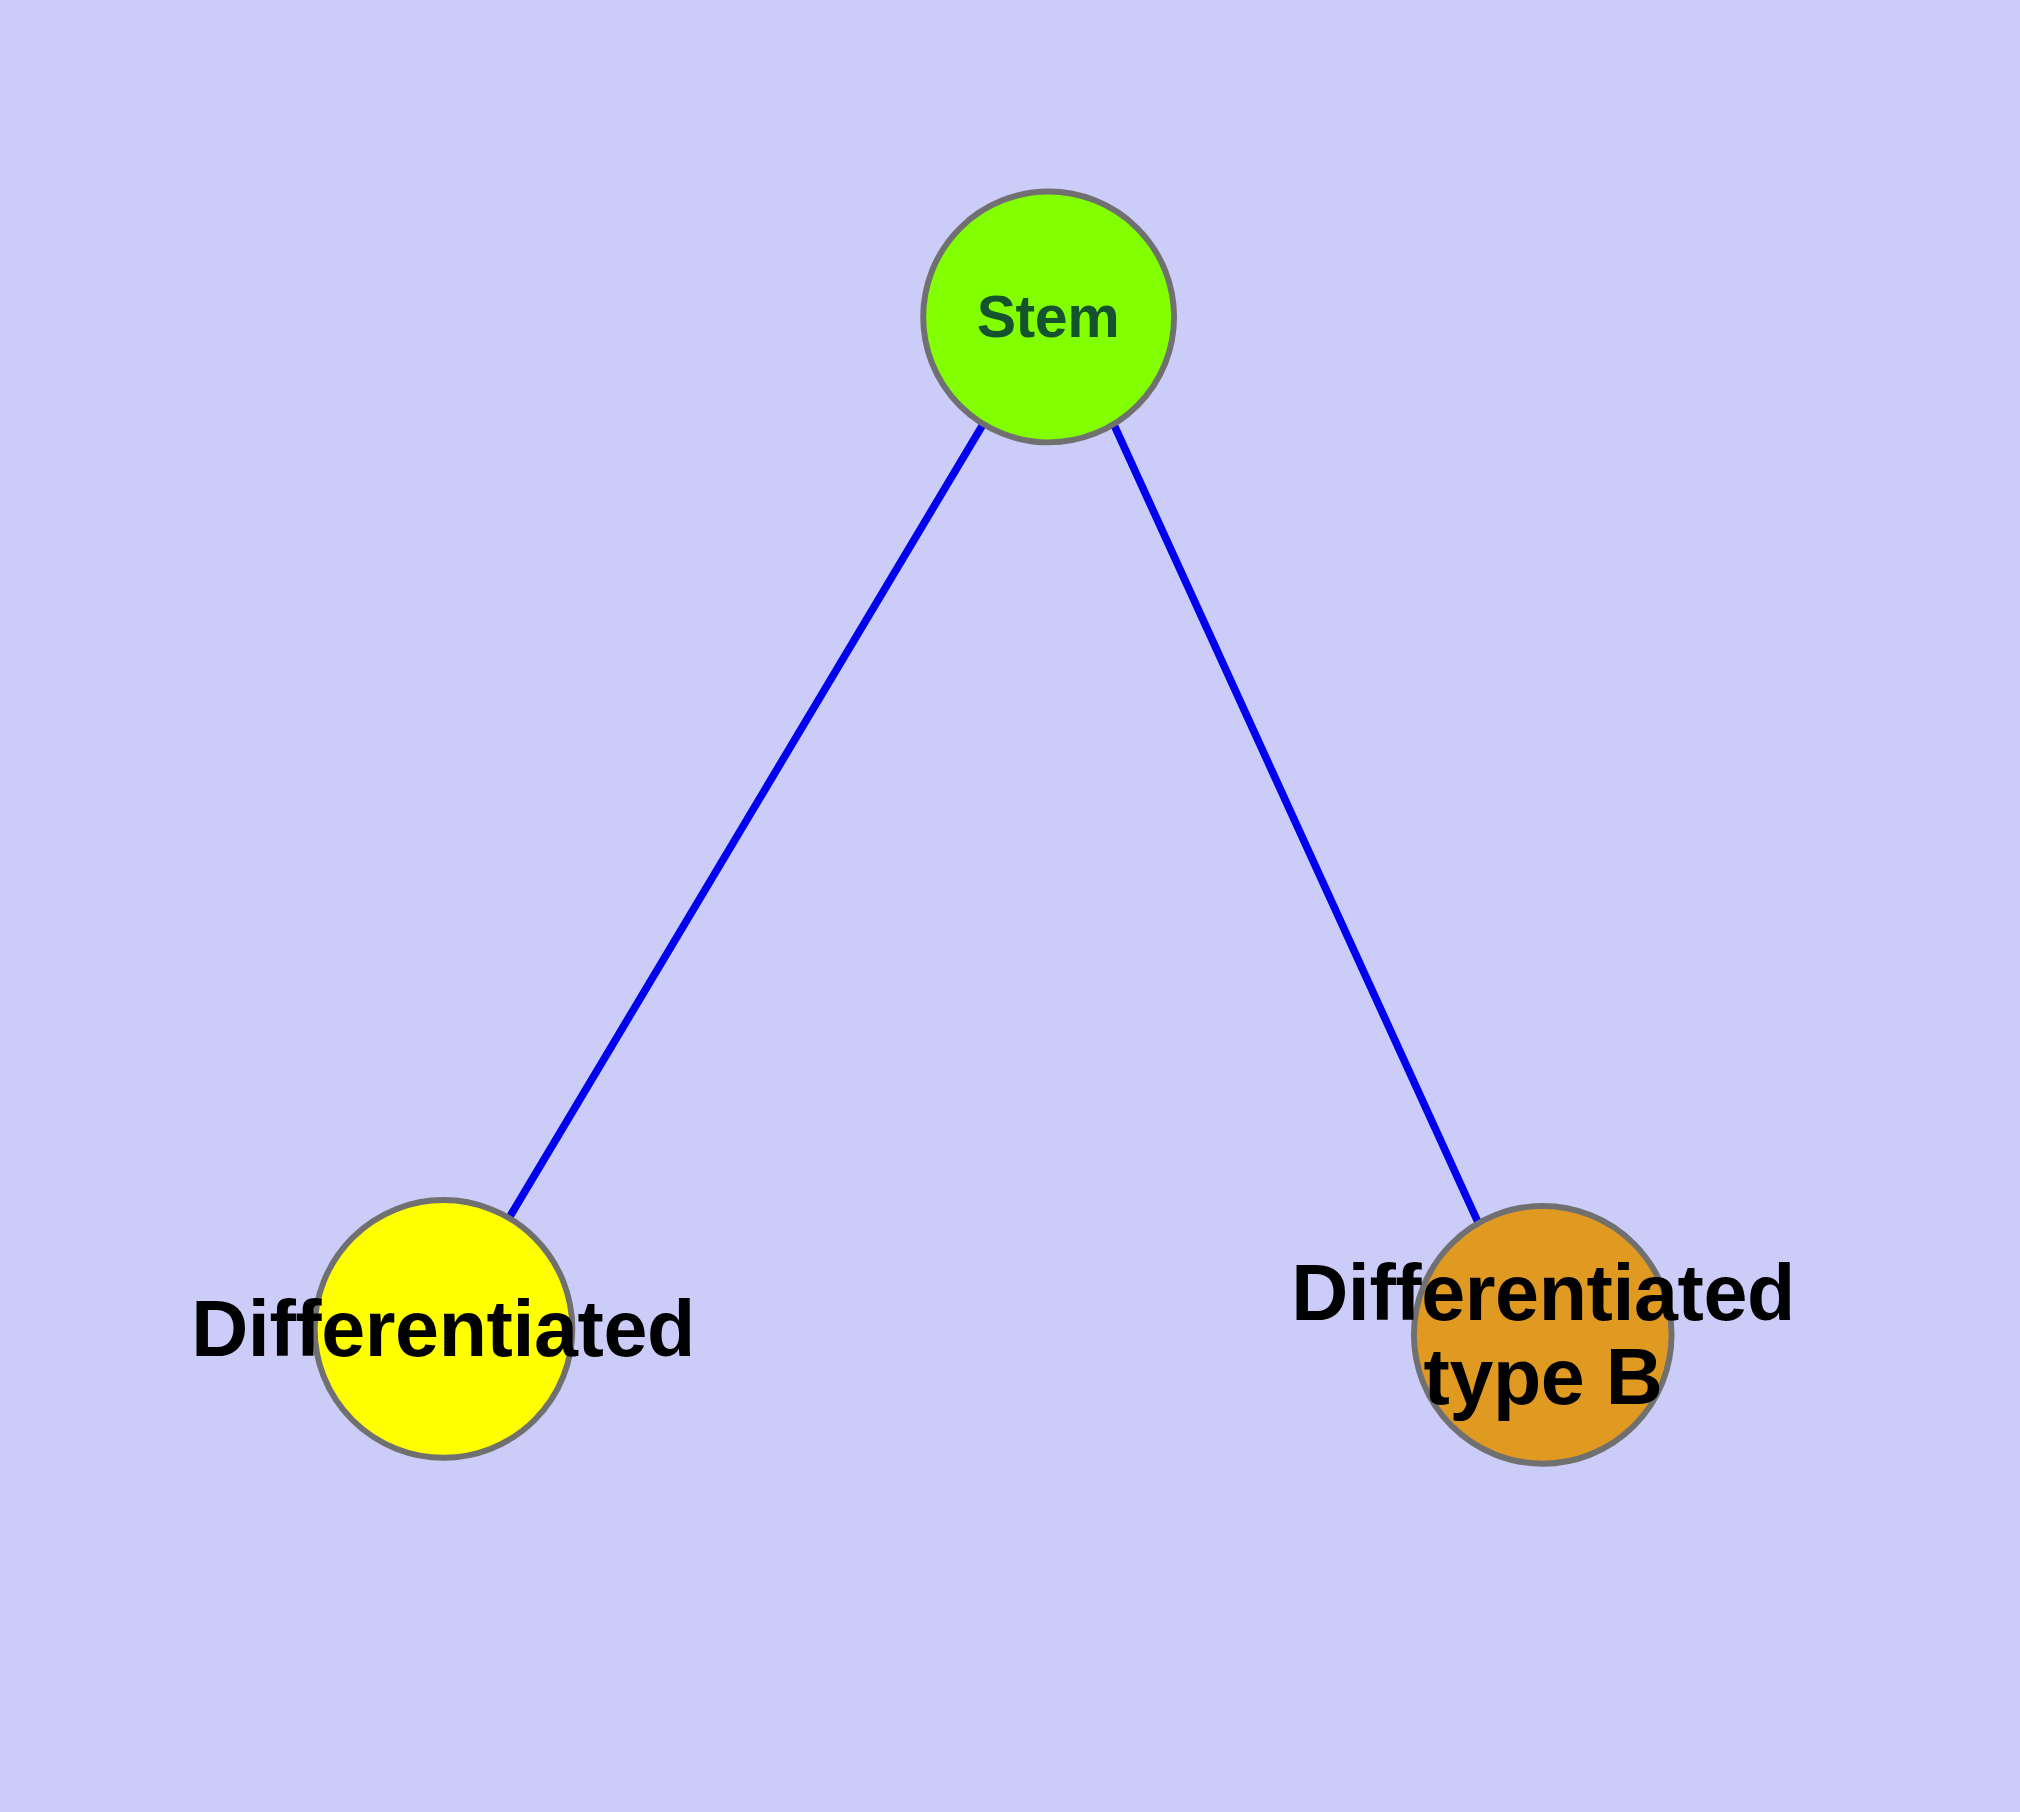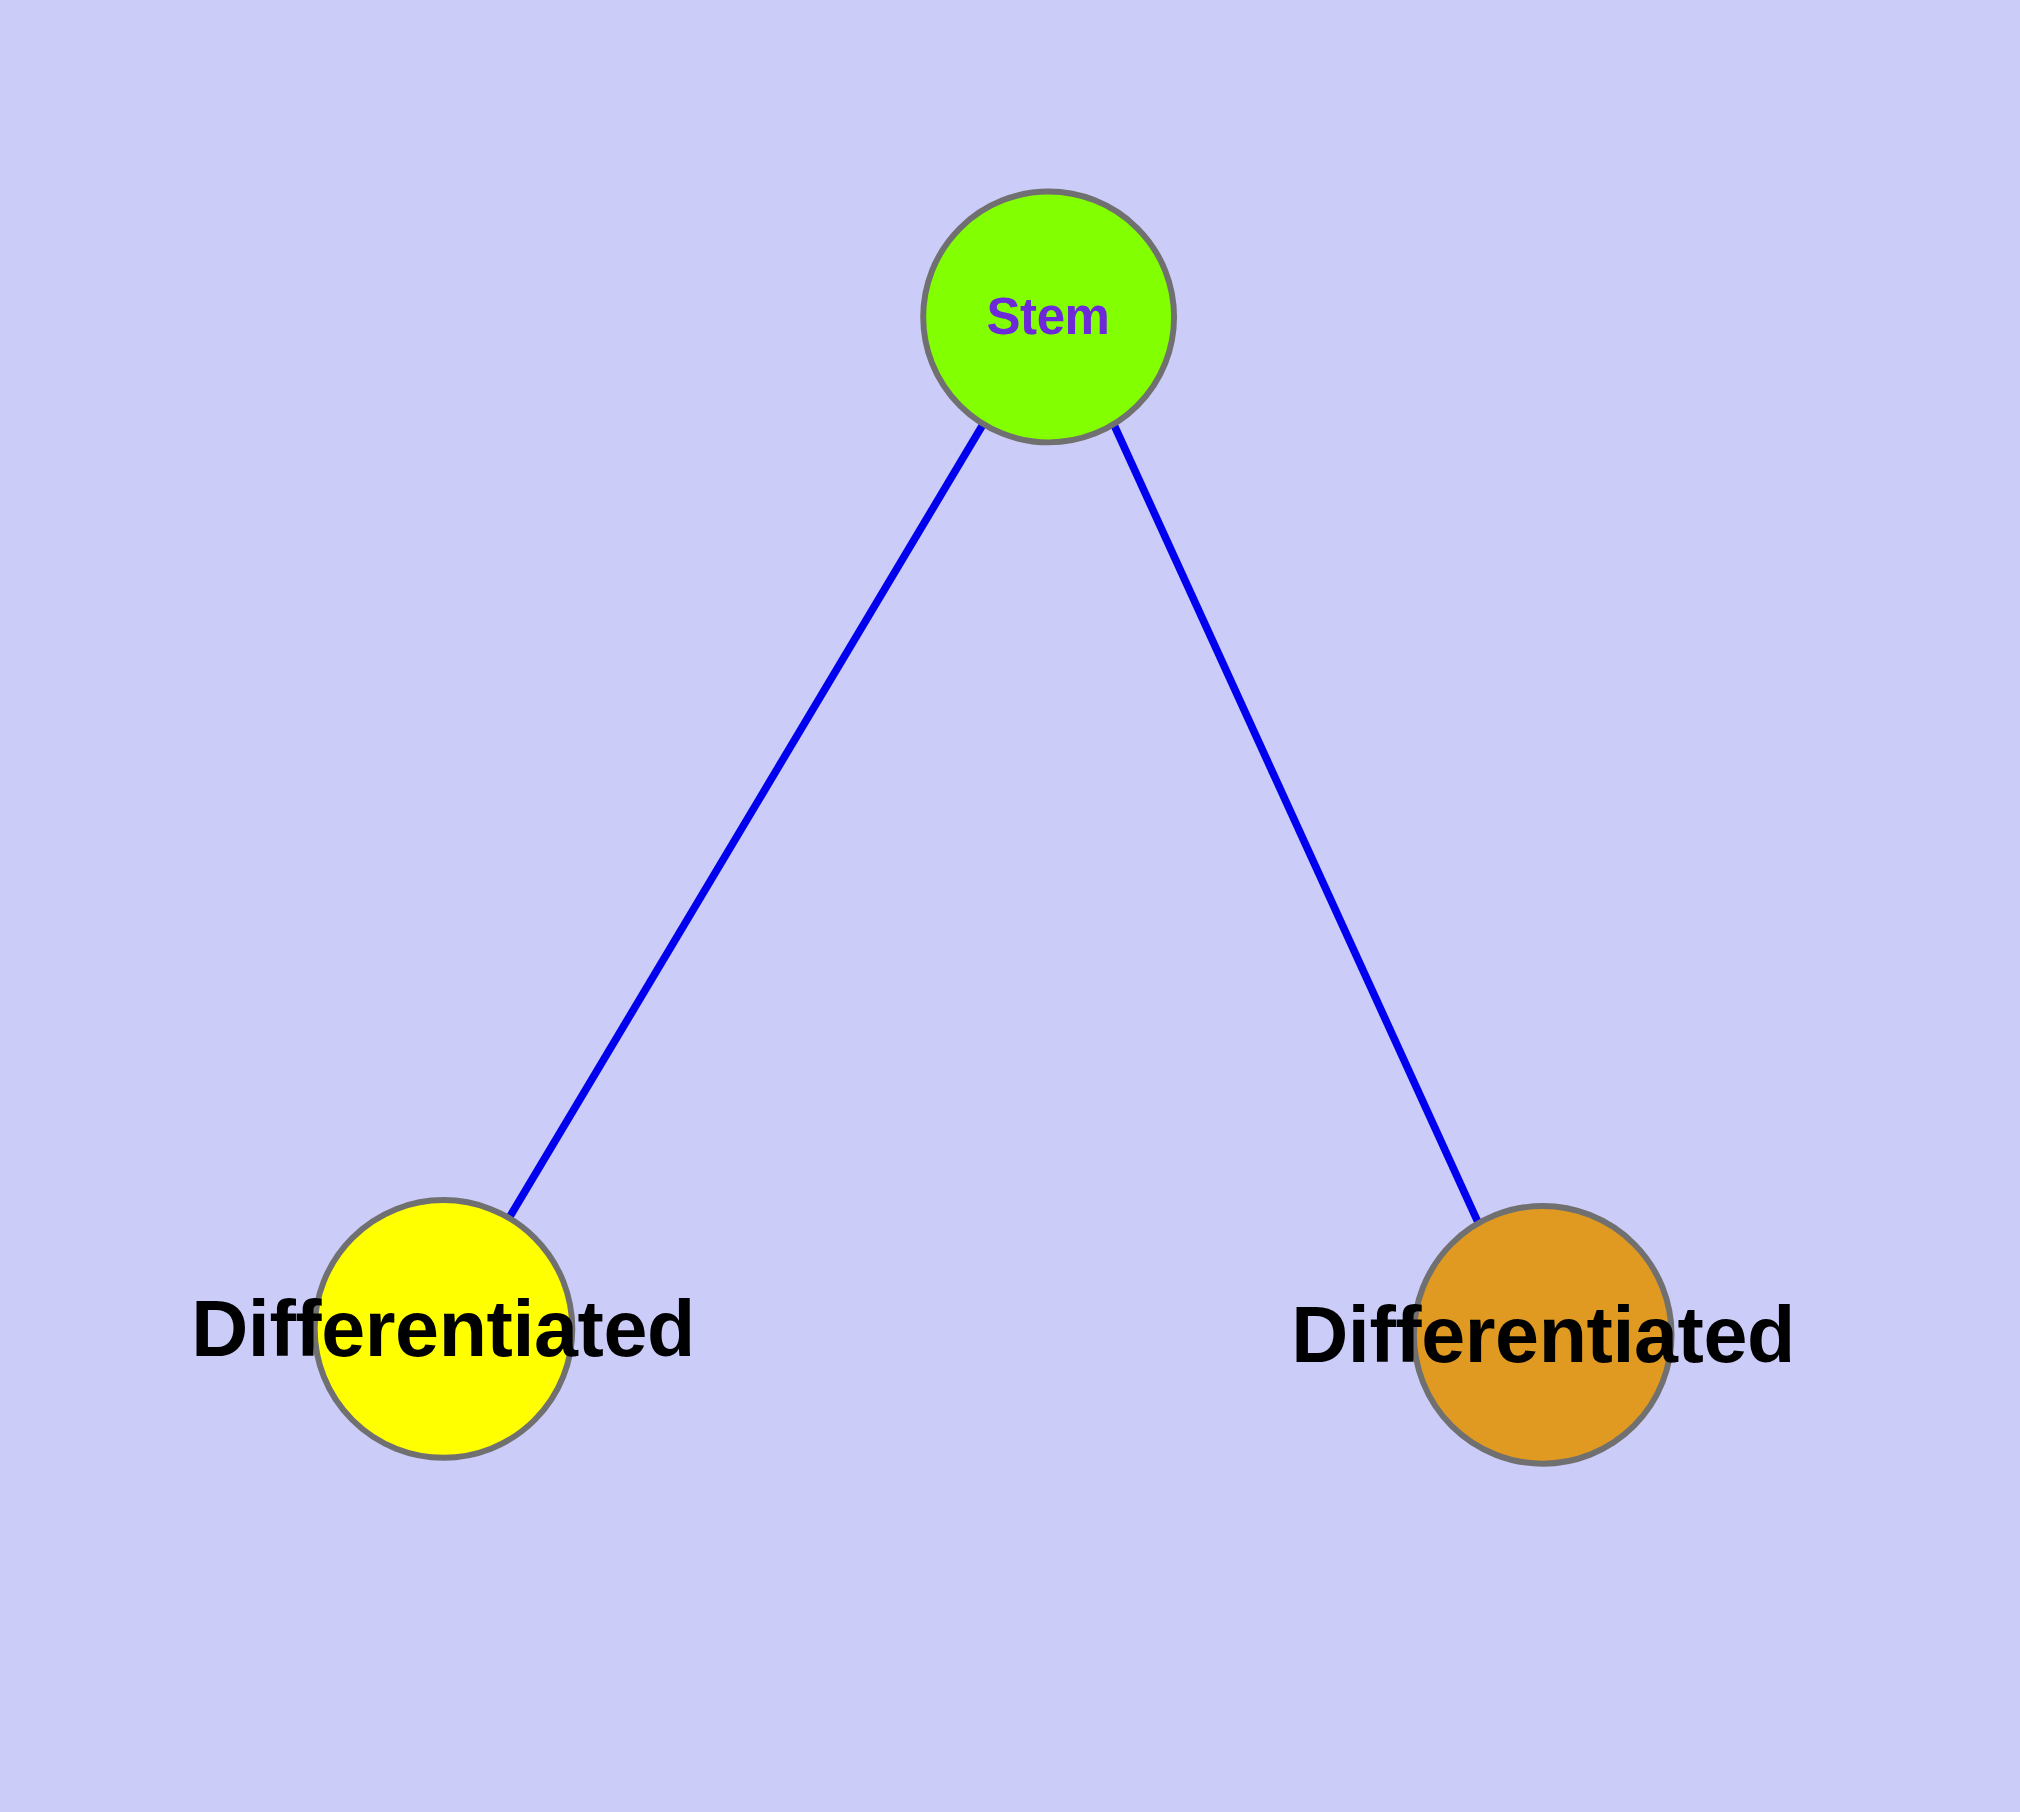--- a/index.html
+++ b/index.html
@@ -48,25 +48,26 @@
         <line x1="1314" y1="501" x2="1744" y2="1443" stroke="#0000ee" stroke-width="9" stroke-linecap="butt"></line>
       </g>
     <g id="nodes-layer">
         <circle cx="1237" cy="374" r="148" fill="#82ff00" stroke="#707070" stroke-width="7"></circle>
         <circle cx="523" cy="1568" r="152" fill="#ffff00" stroke="#707070" stroke-width="7"></circle>
         <circle cx="1820" cy="1575" r="152" fill="#e09a22" stroke="#707070" stroke-width="7"></circle>
       </g>
   </svg>
 
   <div id="labels-layer">
-      <div class="node-label" style="left: 1048px; top: 317px; font-size: 51px; color: #6d28d9;">
+      <div class="node-label" style="left: 1048px; top: 317px; font-size: 59px; color: #14532d;">
         <span class="line">Stem</span>
       </div>
       <div class="node-label" style="left: 443px; top: 1329px; font-size: 79px; color: rgb(0, 0, 0);">
         <span class="line">Differentiated</span>
       </div>
       <div class="node-label" style="left: 1543px; top: 1335px; font-size: 79px; color: rgb(0, 0, 0);">
         <span class="line">Differentiated</span>
+        <span class="line">type B</span>
       </div>
     </div>
 
 </div>
 
 
 </body></html>

